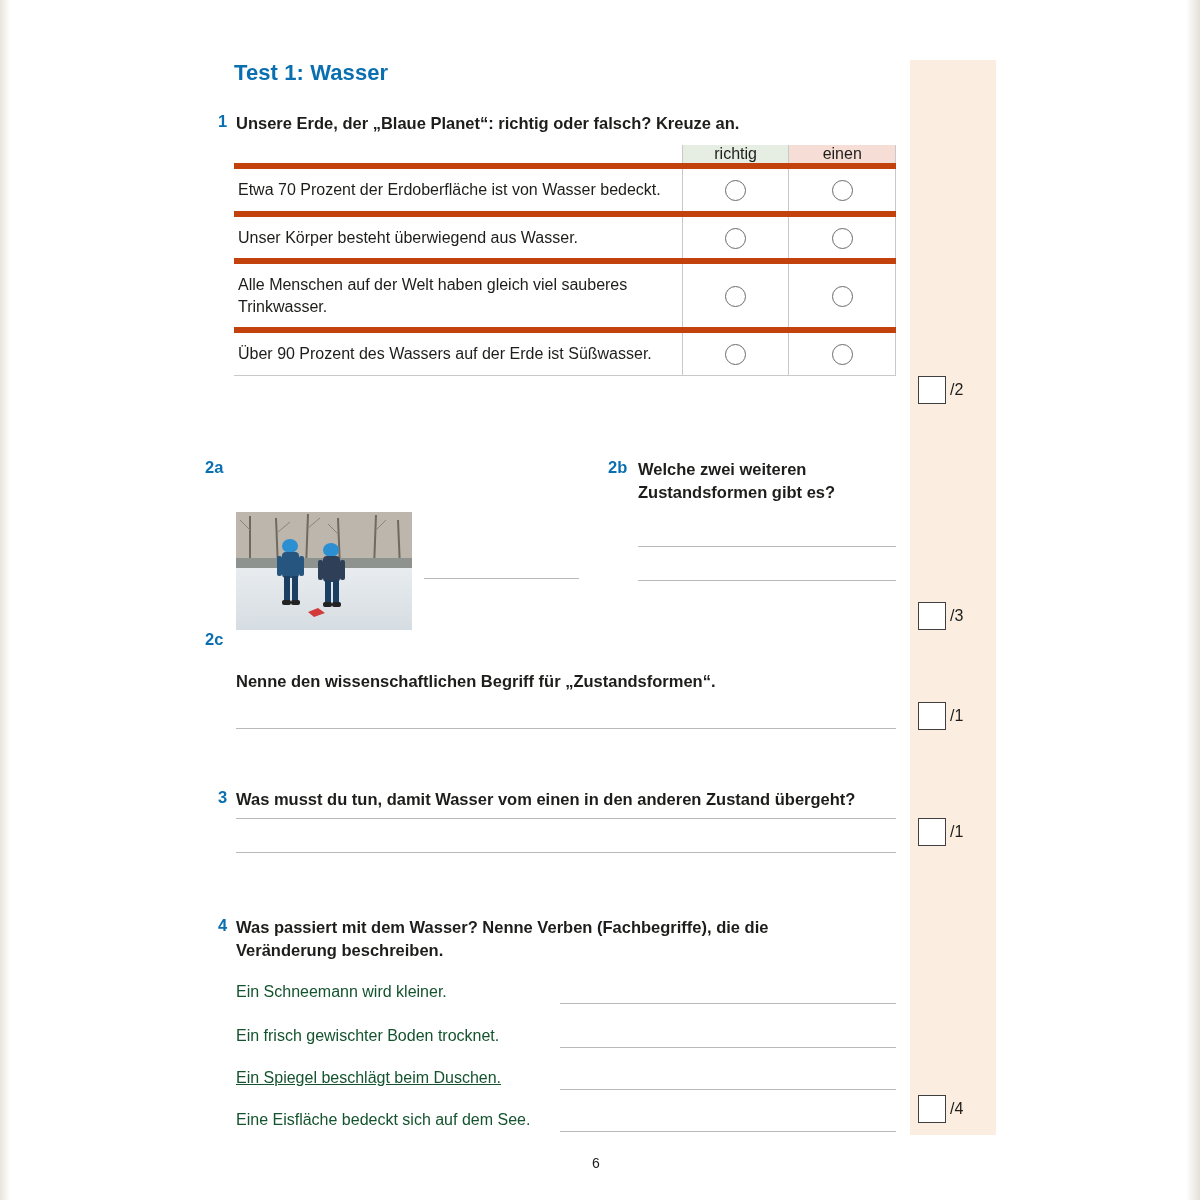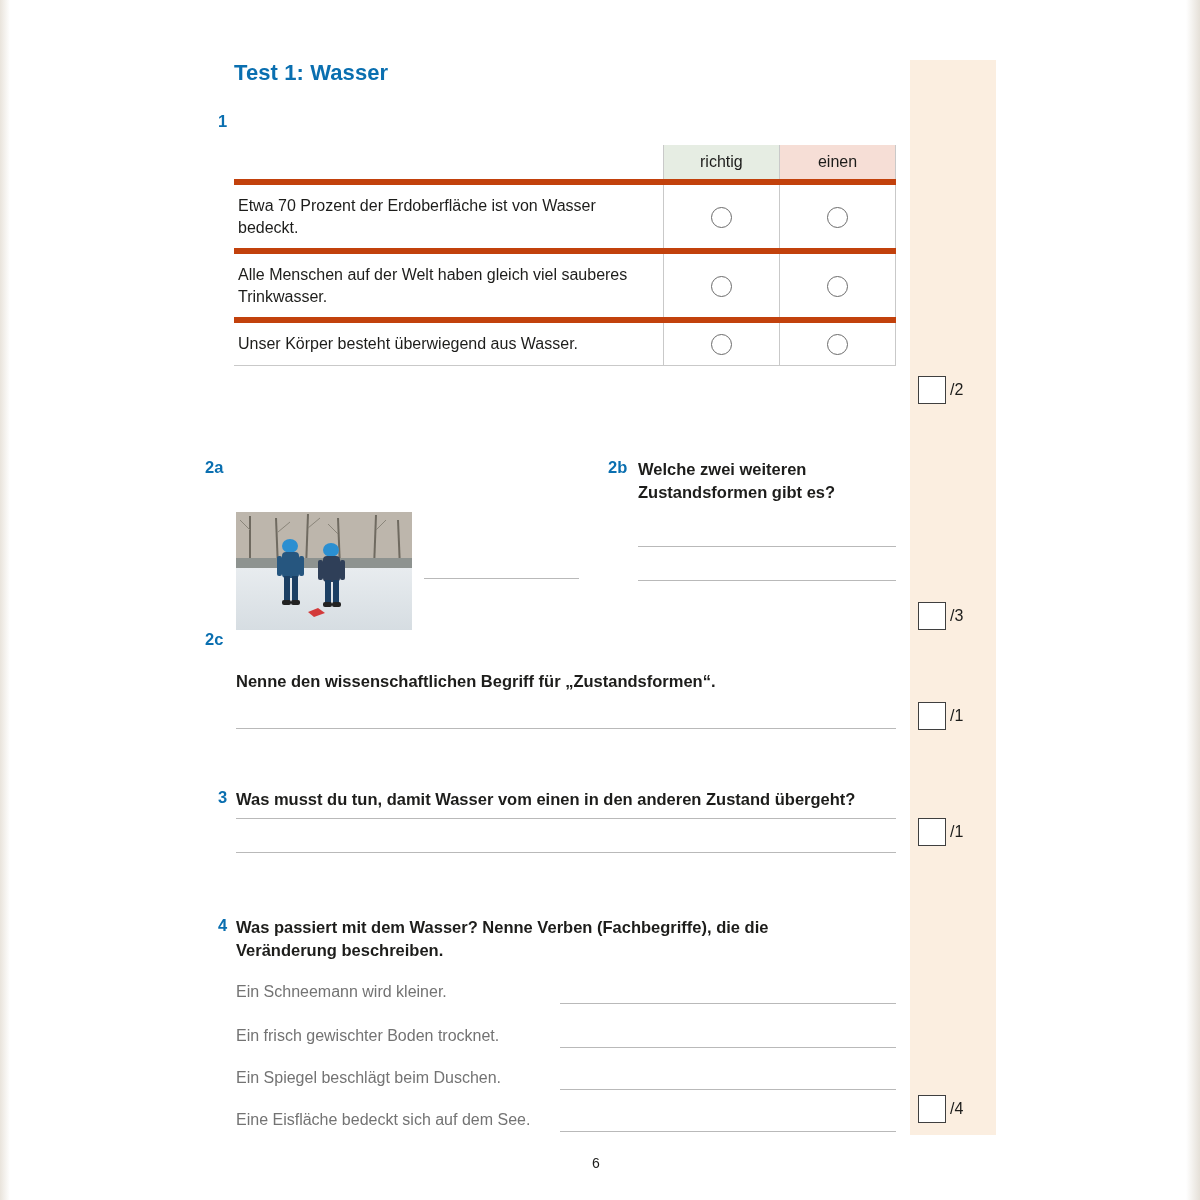--- a/index.html
+++ b/index.html
@@ -102,21 +102,21 @@
     left: 234px;
     top: 145px;
     width: 662px;
     border-collapse: collapse;
     font-size: 16px;
   }
   .tbl th {
     font-weight: normal;
     font-size: 16px;
     height: 18px;
-    padding: 8px;
+    padding: 0;
     text-align: center;
     color: #1d1d1b;
   }
   .tbl th.blank { background: transparent; width: 450px; border: none;}
   .tbl th.richtig { background: #e6ede3; width: 106px; border-left: 1px solid #c9c9c9; border-right: 1px solid #c9c9c9;}
   .tbl th.falsch { background: #f6ded6; width: 106px; border-right: 1px solid #c9c9c9;}
   .tbl td {
     border-top: 6px solid #c2410c;
     border-bottom: 1px solid #c9c9c9;
     padding: 10px 8px 10px 4px;
@@ -165,21 +165,21 @@
   
   .line {
     position: absolute;
     height: 0;
     border-bottom: 1px solid #b9b9b9;
   }
 
   .subtext {
     position: absolute;
     font-size: 16px;
-    color: #737373;
+    color: #14532d;
   }
 
   .page-number {
     position: absolute;
     left: 592px;
     top: 1155px;
     font-size: 14px;
     color: #1d1d1b;
   }
 </style>
@@ -191,42 +191,48 @@
   <div class="page-edge-left"></div>
   <div class="page-edge-right"></div>
 
   <div class="score-column"></div>
 
   <div class="content">
 
     <h1 class="test-title">Test 1: Wasser</h1>
 
     <div class="qnum" style="left:218px; top:112px;">1</div>
+    <div class="qtext" style="left:236px; top:112px; width:660px;">Unsere Erde, der „Blaue Planet“: richtig oder falsch? Kreuze an.</div>
 
     <table class="tbl">
       <thead>
         <tr>
           <th class="blank"></th>
           <th class="richtig">richtig</th>
           <th class="falsch">einen</th>
         </tr>
       </thead>
       <tbody>
         <tr>
           <td class="stmt">Etwa 70 Prozent der Erdoberfläche ist von Wasser bedeckt.</td>
           <td class="opt"><span class="circle"></span></td>
           <td class="opt"><span class="circle"></span></td>
         </tr>
         <tr>
+          <td class="stmt">Unser Körper besteht überwiegend aus Wasser.</td>
+          <td class="opt"><span class="circle"></span></td>
+          <td class="opt"><span class="circle"></span></td>
+        </tr>
+        <tr>
           <td class="stmt">Alle Menschen auf der Welt haben gleich viel sauberes Trinkwasser.</td>
           <td class="opt"><span class="circle"></span></td>
           <td class="opt"><span class="circle"></span></td>
         </tr>
         <tr>
-          <td class="stmt">Unser Körper besteht überwiegend aus Wasser.</td>
+          <td class="stmt">Über 90 Prozent des Wassers auf der Erde ist Süßwasser.</td>
           <td class="opt"><span class="circle"></span></td>
           <td class="opt"><span class="circle"></span></td>
         </tr>
       </tbody>
     </table>
 
     <div class="qnum" style="left:205px; top:458px;">2a</div>
 
     <div class="photo">
       <div class="sky"></div>
@@ -296,21 +302,21 @@
 
     <div class="qnum" style="left:218px; top:916px;">4</div>
     <div class="qtext" style="left:236px; top:916px; width:600px;">Was passiert mit dem Wasser? Nenne Verben (Fachbegriffe), die die Veränderung beschreiben.</div>
 
     <div class="subtext" style="left:236px; top:983px;">Ein Schneemann wird kleiner.</div>
     <div class="line" style="left:560px; top:1003px; width:336px;"></div>
 
     <div class="subtext" style="left:236px; top:1027px;">Ein frisch gewischter Boden trocknet.</div>
     <div class="line" style="left:560px; top:1047px; width:336px;"></div>
 
-    <div class="subtext" style="left:236px; top:1069px;">Ein Spiegel beschlägt beim Duschen.</div>
+    <div class="subtext" style="left:236px; top:1069px;text-decoration:underline;">Ein Spiegel beschlägt beim Duschen.</div>
     <div class="line" style="left:560px; top:1089px; width:336px;"></div>
 
     <div class="subtext" style="left:236px; top:1111px;">Eine Eisfläche bedeckt sich auf dem See.</div>
     <div class="line" style="left:560px; top:1131px; width:336px;"></div>
 
     <div class="page-number">6</div>
   </div>
 
   <div class="score-box" style="left:918px; top:376px;">
     <span class="box"></span>

